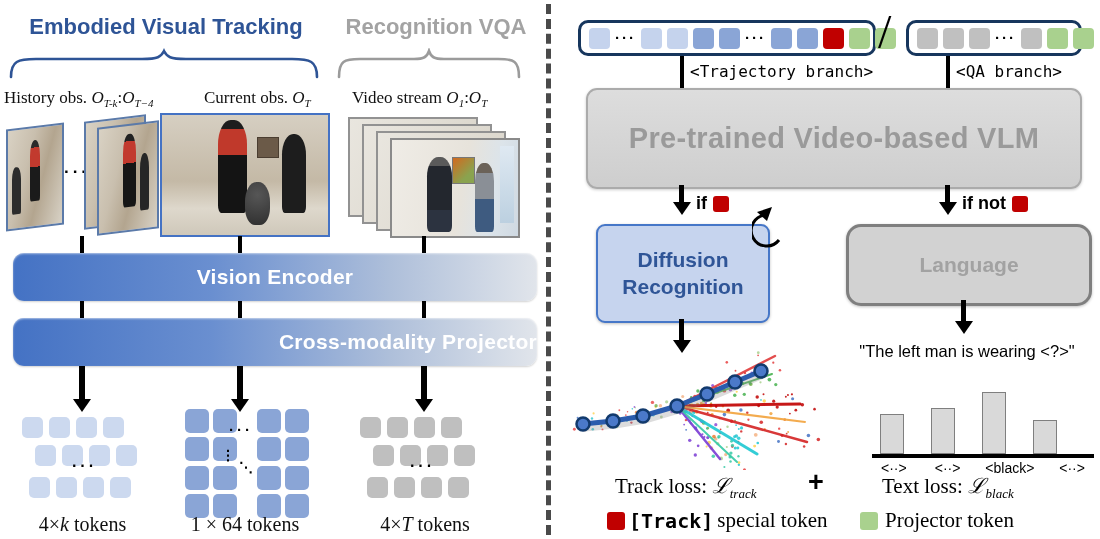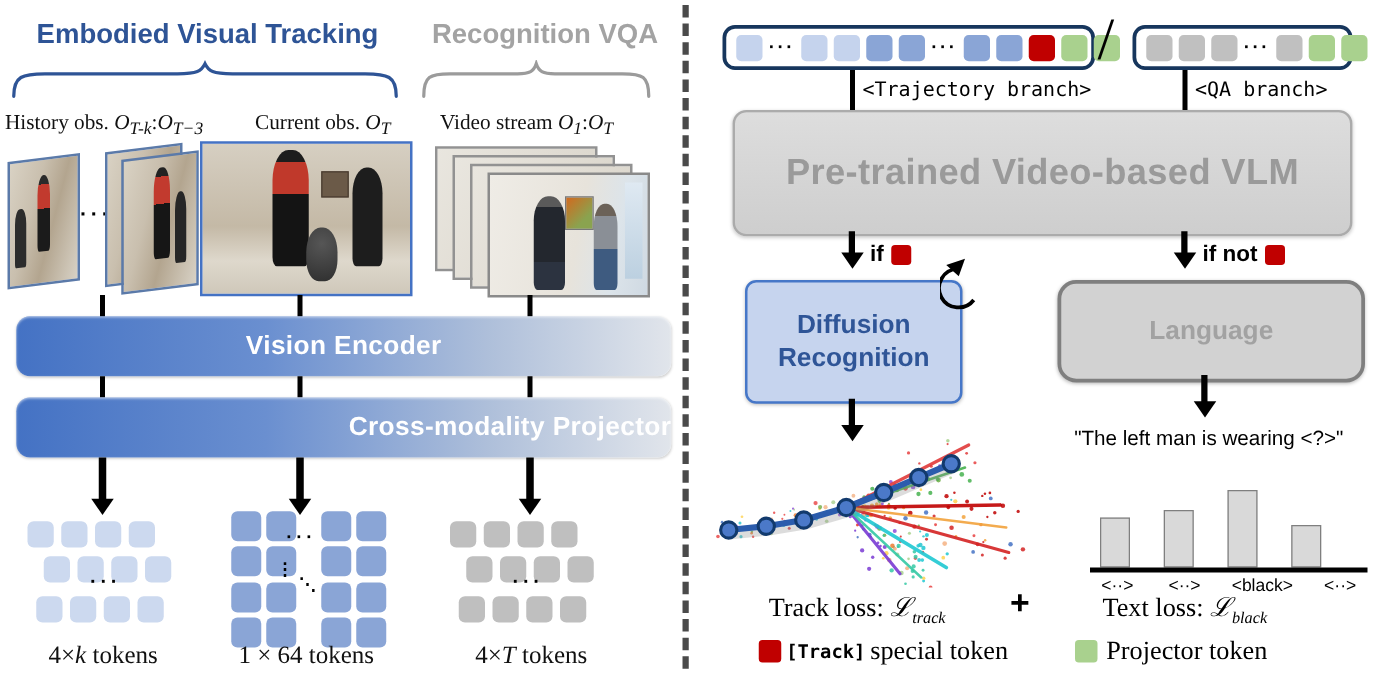--- a/index.html
+++ b/index.html
@@ -8,21 +8,21 @@
   .abs{position:absolute;}
   .sans{font-family:"Liberation Sans",sans-serif;}
   .serif{font-family:"Liberation Serif",serif;}
   .mono{font-family:"DejaVu Sans Mono","Liberation Mono",monospace;}
 
   
   .title-blue{color:#2e5496;font-weight:bold;font-size:22px;}
   .title-gray{color:#a3a3a3;font-weight:bold;font-size:22px;}
   .obs-label{font-size:17px;color:#111;}
   .mi{font-style:italic;}
-  sub.mi{font-size:14px;}
+  sub.mi{font-size:11px;}
 
   
   .frame{box-sizing:border-box;position:absolute;}
   .scene-hall{background:linear-gradient(105deg,#d9d2c4 0%,#c9bfae 35%,#b3a58f 60%,#d8d2c6 100%);}
   .scene-room{background:linear-gradient(180deg,#d6cfc2 0%,#c4b9a6 55%,#ded8cc 78%,#cfc8ba 100%);}
   .scene-gallery{background:linear-gradient(100deg,#efece6 0%,#e7e3db 55%,#dce4ea 78%,#cfd9e2 100%);}
   .scene-plain{background:linear-gradient(120deg,#e9e6df 0%,#d8d3c8 100%);}
   .fig{position:absolute;border-radius:45% 45% 12% 12% / 26% 26% 8% 8%;}
   .dots-h{font-weight:bold;color:#000;letter-spacing:3px;}
 
@@ -81,39 +81,39 @@
   .mini-axis{height:4px;background:#000;}
   .mini-cats{display:flex;gap:10px;font-size:14px;color:#000;}
   .mini-cats span{display:inline-block;text-align:center;}
 
   .loss{font-size:21px;color:#000;}
   .loss .scr{font-style:italic;font-size:21px;}
   .loss sub{font-style:italic;font-size:13px;}
   .plus{font-size:27px;font-weight:bold;color:#000;}
   .legend-sq{width:18px;height:18px;border-radius:3px;display:inline-block;}
   .legend-text{font-size:21px;color:#000;}
-  .legend-mono{font-weight:bold;font-size:15px;color:#000;}
+  .legend-mono{font-weight:bold;font-size:20px;color:#000;}
 </style>
 </head>
 <body>
 
 <div class="canvas">
 
   <div class="abs title-gray" style="left:336px;top:14px;width:200px;text-align:center;">Recognition VQA</div>
   <div class="abs title-blue" style="left:0;top:14px;width:332px;text-align:center;">Embodied Visual Tracking</div>
 
   <svg class="abs" style="left:8px;top:48px;" width="312" height="32">
     <path d="M3,29 C3,13 10,11 28,11 L134,11 C150,11 153,9 156,3 C159,9 162,11 178,11 L284,11 C302,11 309,13 309,29" fill="none" stroke="#2e5496" stroke-width="2.6" stroke-linecap="round"></path>
   </svg>
   <svg class="abs" style="left:336px;top:48px;" width="186" height="32">
     <path d="M3,29 C3,13 8,11 24,11 L78,11 C88,11 91,9 93,3 C95,9 98,11 108,11 L162,11 C178,11 183,13 183,29" fill="none" stroke="#9b9b9b" stroke-width="2.6" stroke-linecap="round"></path>
   </svg>
 
   <div class="abs obs-label serif" style="left:4px;top:88px;">
-    <span>History obs. </span><span class="mi">O</span><sub class="mi">T-k</sub><span>:</span><span class="mi">O</span><sub class="mi">T−3</sub>
+    <span>History obs. </span><span class="mi">O</span><sub class="mi">T-k</sub><span>:</span><span class="mi">O</span><sub class="mi">T−4</sub>
   </div>
   <div class="abs obs-label serif" style="left:204px;top:88px;">
     <span>Current obs. </span><span class="mi">O</span><sub class="mi">T</sub>
   </div>
   <div class="abs obs-label serif" style="left:352px;top:88px;">
     <span>Video stream </span><span class="mi">O</span><sub class="mi">1</sub><span>:</span><span class="mi">O</span><sub class="mi">T</sub>
   </div>
 
   <div class="frame scene-hall" style="left:6px;top:126px;width:58px;height:102px;border:2px solid #5b7aa9;transform:skewY(-7deg);">
     <div class="fig" style="left:40%;top:12%;width:20%;height:62%;background:linear-gradient(180deg,#2a2a2a 0 12%,#c23a2e 12% 44%,#1b1b1b 44% 100%);"></div>

